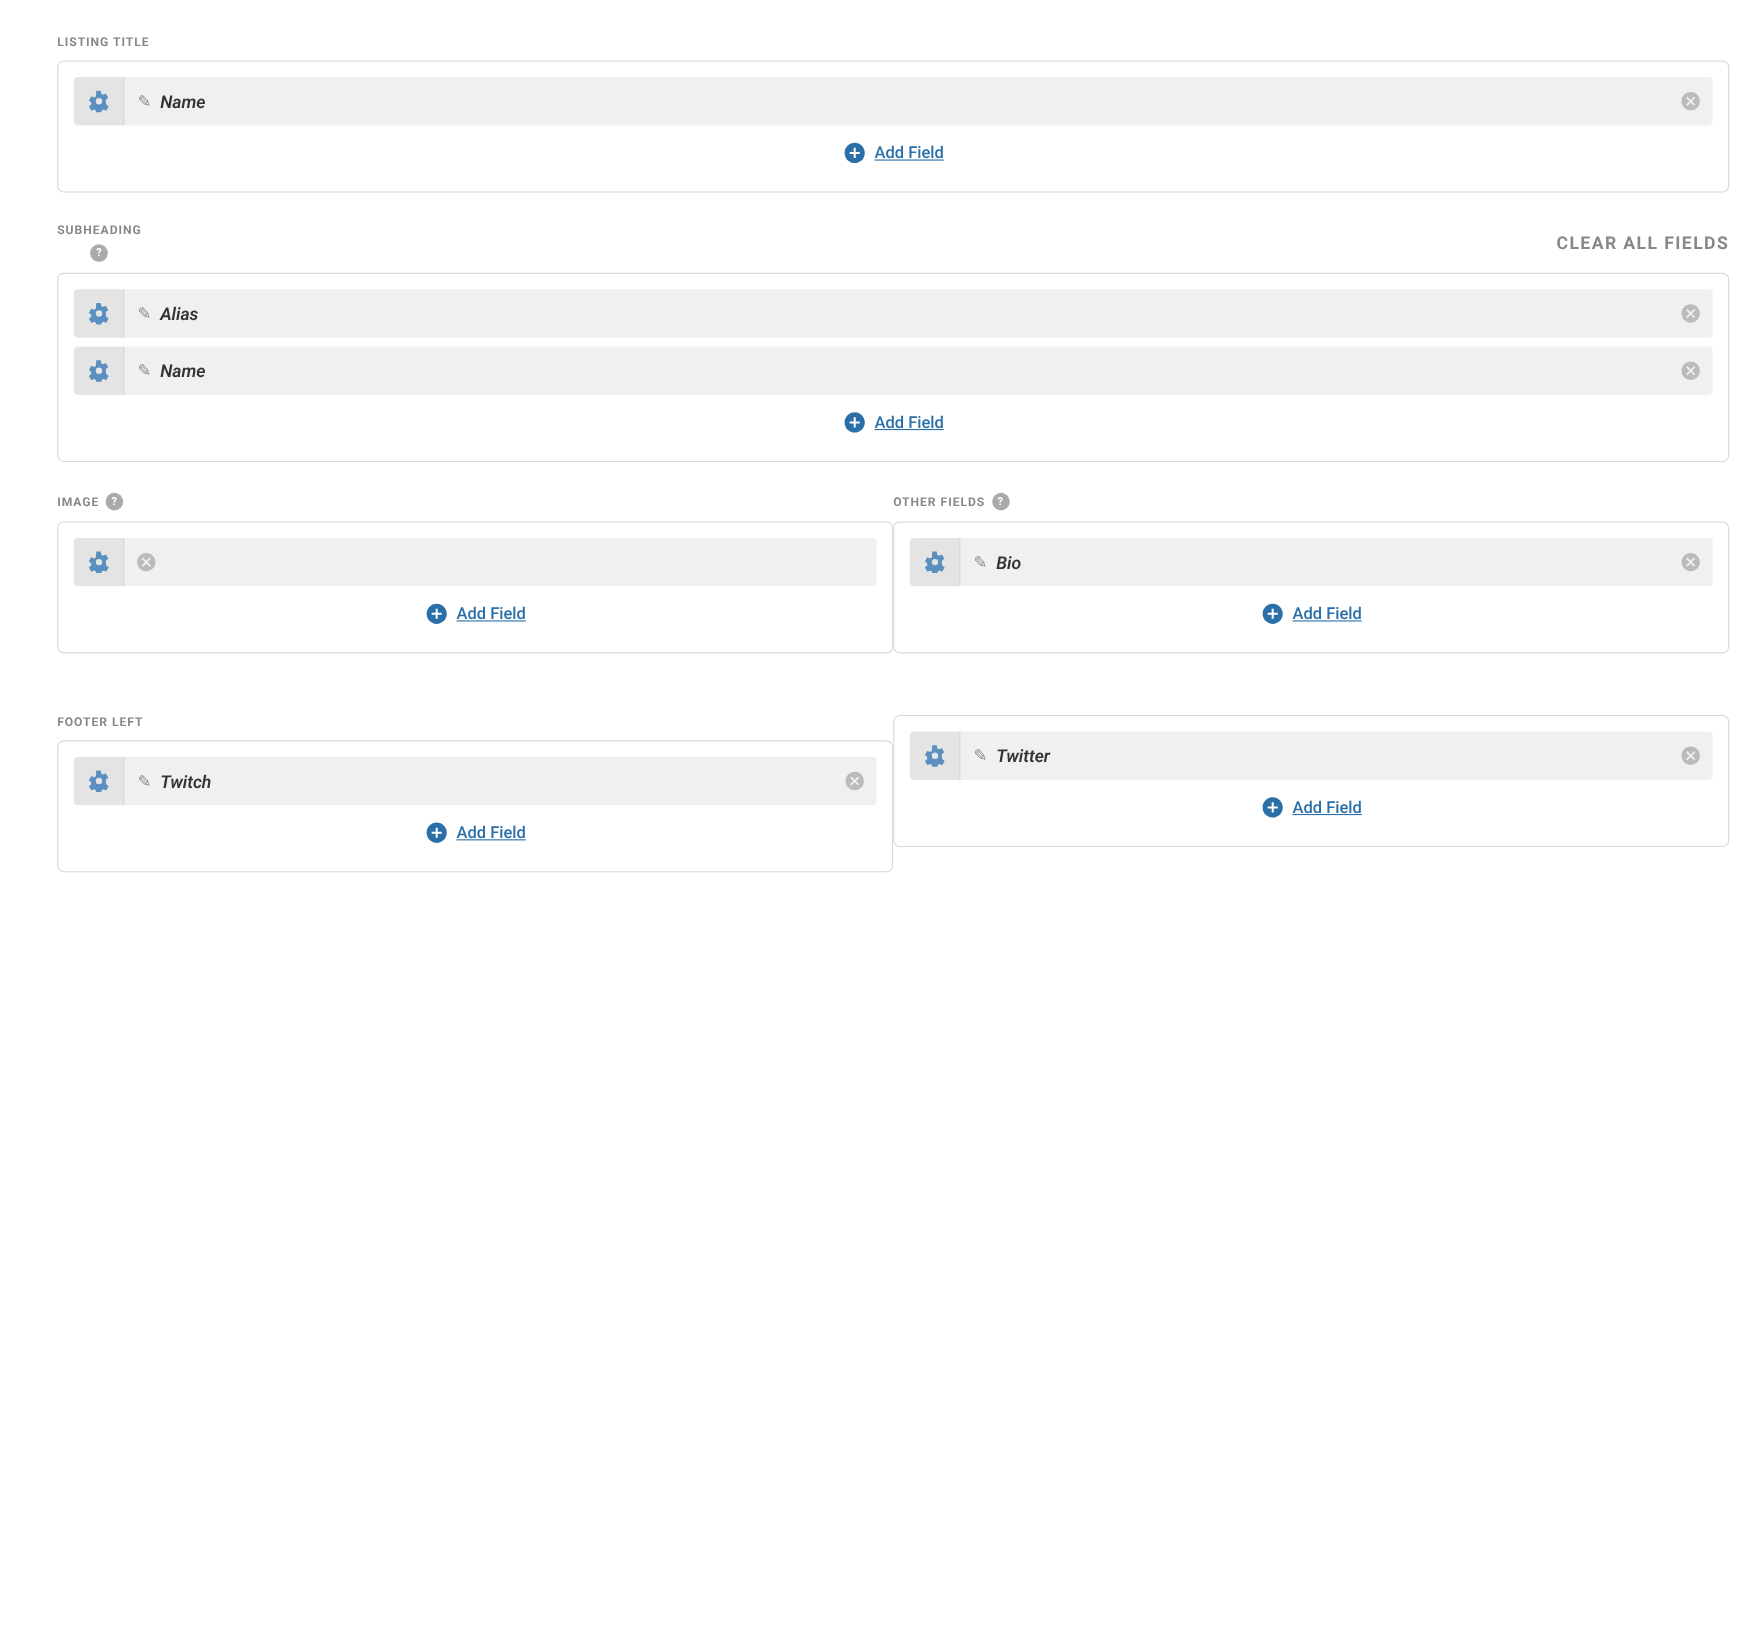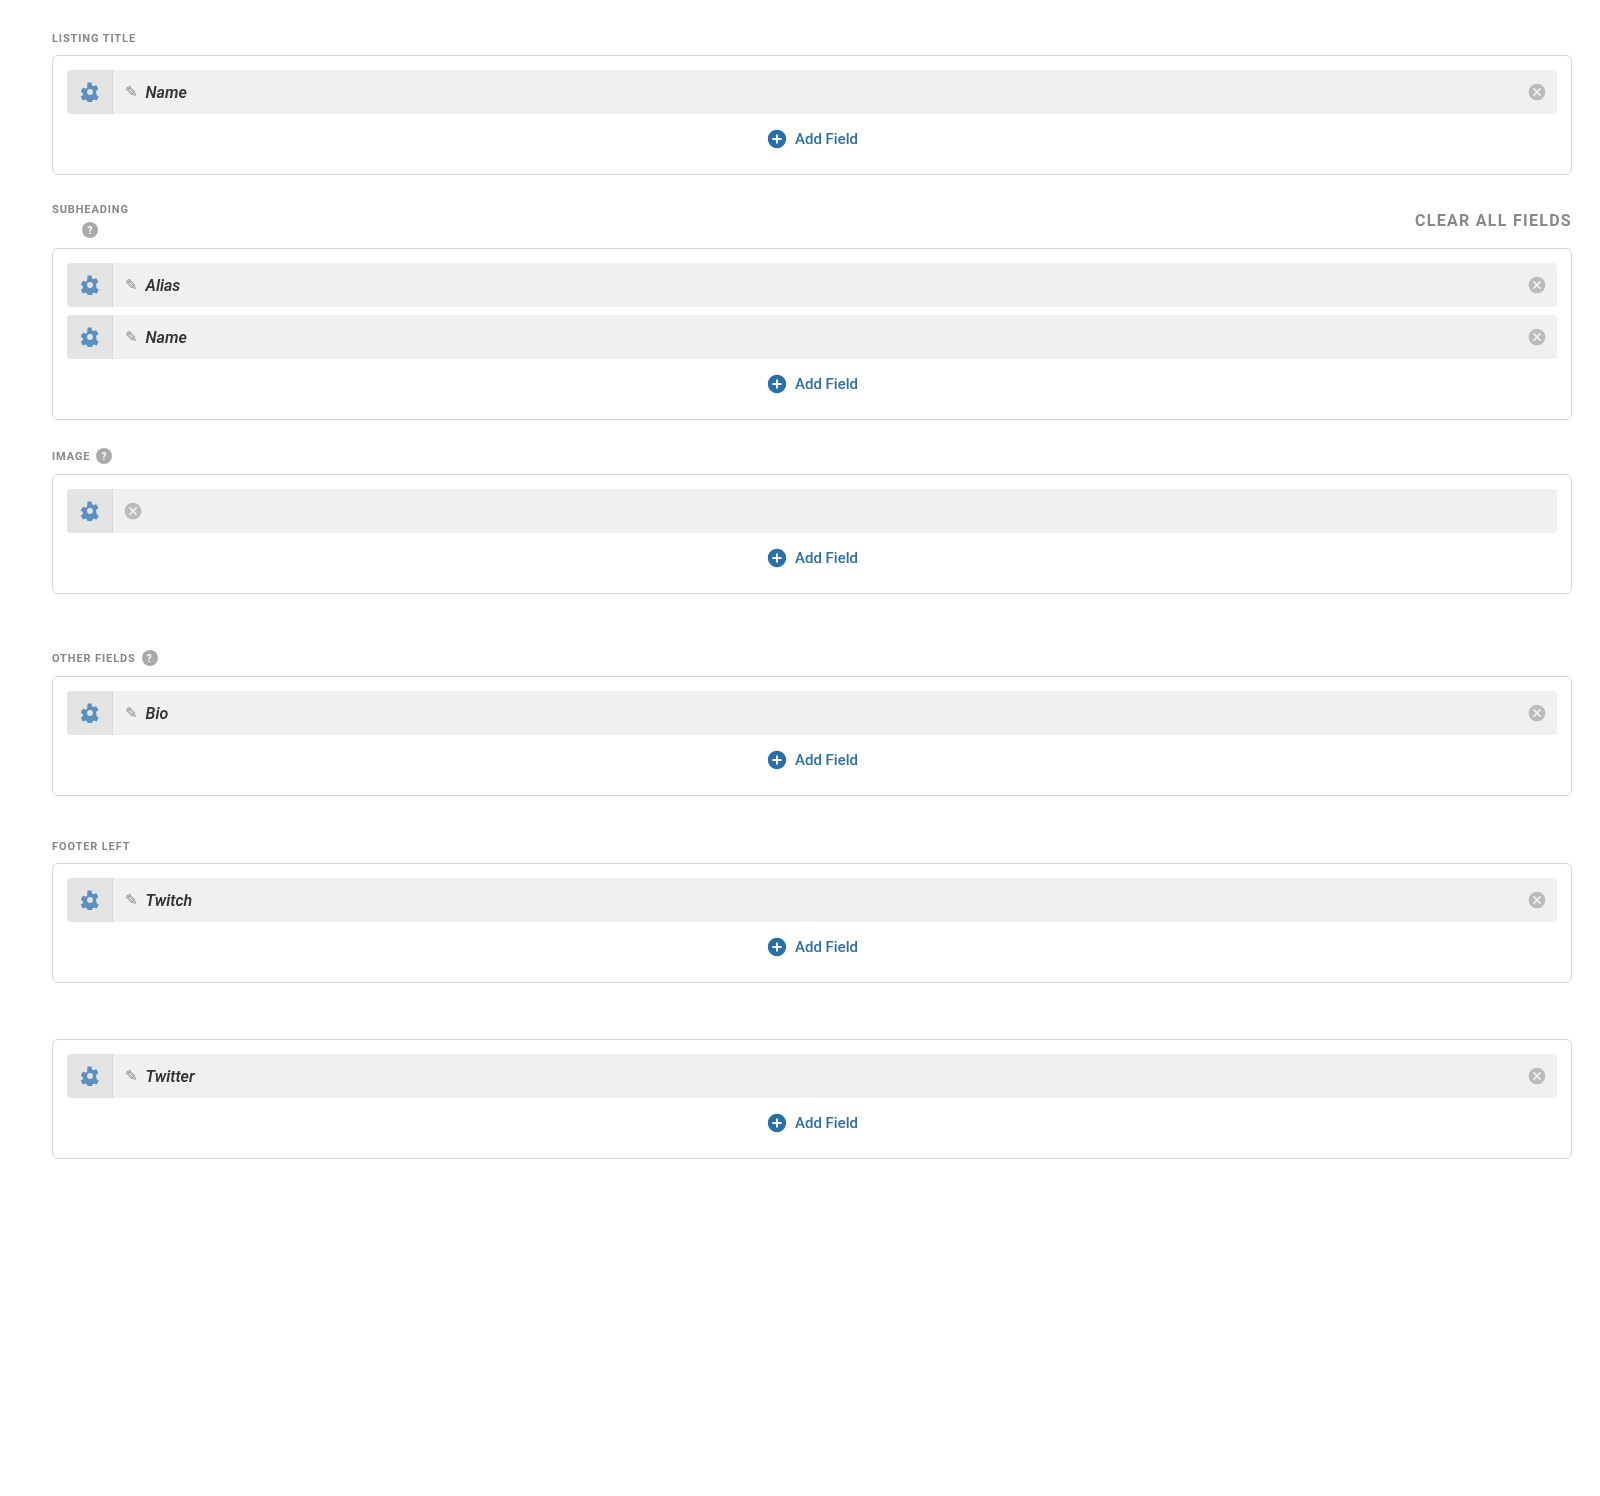--- a/index.html
+++ b/index.html
@@ -129,37 +129,37 @@
       display: flex;
       align-items: center;
       justify-content: center;
       gap: 7px;
       margin-top: 8px;
       color: #2a6fa8;
       font-size: 15px;
       font-weight: 500;
       cursor: pointer;
       padding: 6px 0;
+      text-decoration: underline;
     }
 
     .add-field-btn .plus-circle {
       width: 22px;
       height: 22px;
       fill: #2a6fa8;
     }
 
     .two-col {
       display: grid;
-      grid-template-columns: 1fr;
-      gap: 28px;
+      grid-template-columns: 1fr 1fr;
       margin-bottom: 0;
     }
 
     .section-block {
-      margin-bottom: 16px;
+      margin-bottom: 28px;
       padding-left: 24px;
     }
   </style>
 </head>
 <body>
 
 <div class="section-block">
   <div class="section-label">
     <span>LISTING TITLE</span>
   </div>

